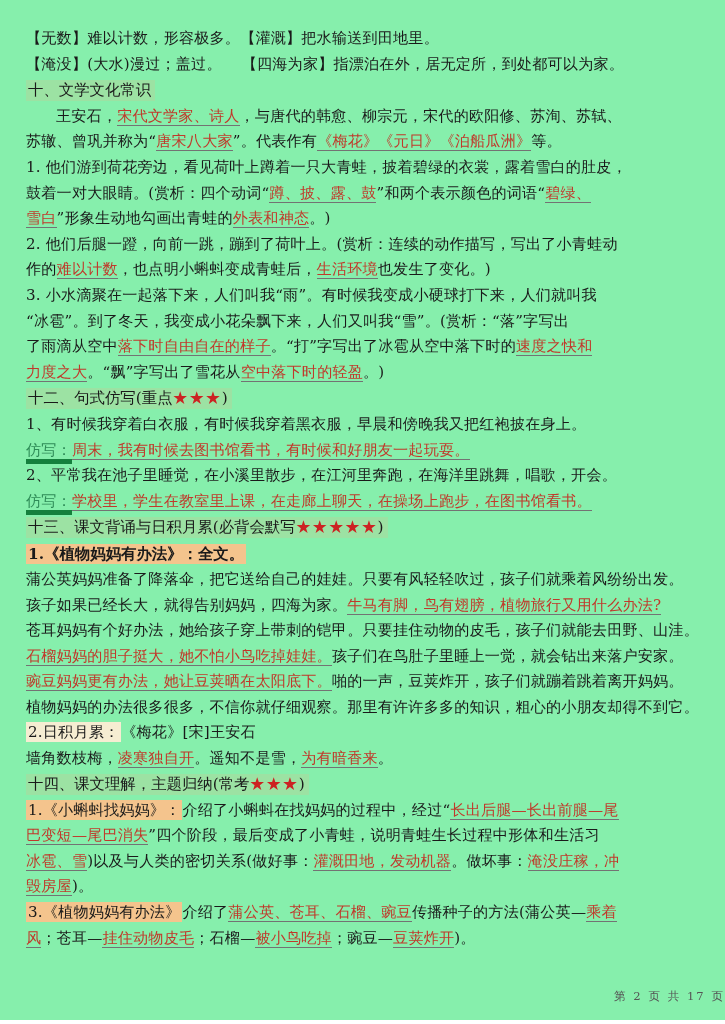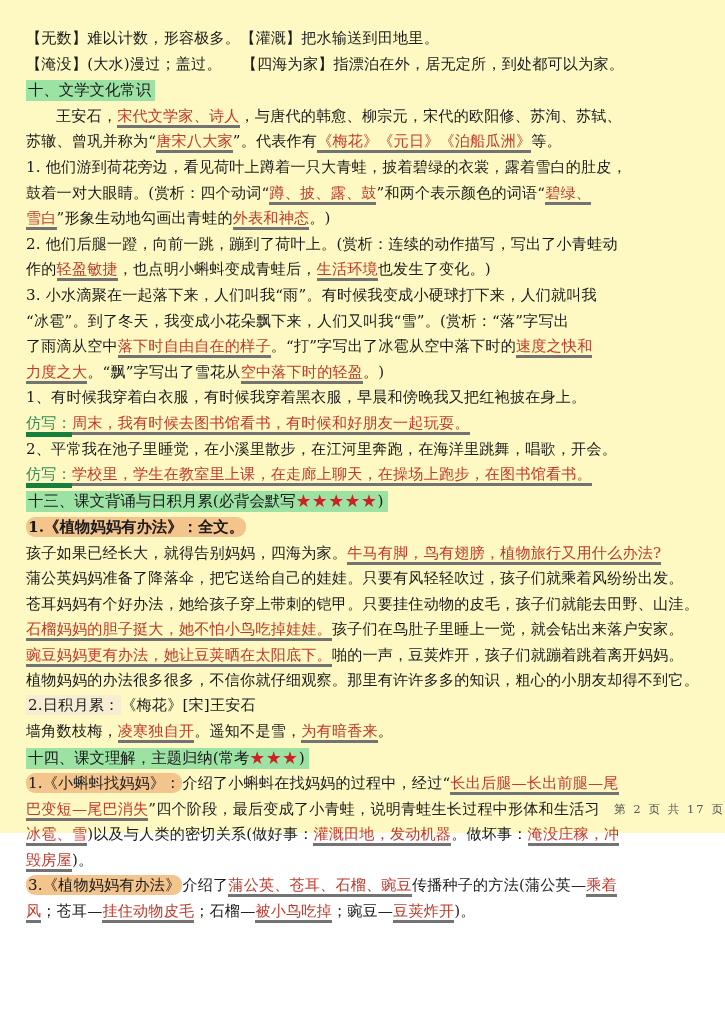--- a/index.html
+++ b/index.html
@@ -11,24 +11,24 @@
     width: 725px;
     height: 1024px;
     font-family: "DejaVu Serif", "Liberation Serif", serif;
     color: #1a1a1a;
     position: relative;
     overflow: hidden;
   }
 
   .page {
     width: 725px;
-    height: 833px;
+    height: 1020px;
     box-sizing: border-box;
     padding: 26px 22px 0 26px;
-    background: #fef9c3;
+    background: #86efac;
     position: relative;
   }
 
   
   .line {
     font-size: 15.1px;
     line-height: 25.6px;
     letter-spacing: 0.2px;
     white-space: nowrap;
     margin: 0;
@@ -46,30 +46,30 @@
   .sec-head > .hl {
     background: #9ce2a3;
     padding: 1px 4px 2px 2px;
     font-weight: 400;
   }
   .star { color: #cc2222; letter-spacing: 1px; }
 
   
   .red {
     color: #c0392b;
-    border-bottom: 3px solid #737373;
+    border-bottom: 1px solid #737373;
     padding-bottom: 0px;
   }
   .green {
     color: #2e8b57;
     border-bottom: 5px solid #15803d;
   }
 
   
-  .hl-orange { background: #f4c48d; padding: 1px 2px; border-radius: 9px; }
+  .hl-orange { background: #f4c48d; padding: 1px 2px; }
   .hl-cream  { background: #f6edd2; padding: 1px 2px; }
 
   
   .footer {
     position: absolute;
     left: 0;
     right: 0;
     bottom: 16px;
     text-align: right;
     font-size: 11.6px;
@@ -91,39 +91,40 @@
   <p class="sec-head"><span class="hl">十、文学文化常识</span></p>
   <p class="line indent"><span>王安石，</span><span class="red">宋代文学家、诗人</span><span>，与唐代的韩愈、柳宗元，宋代的欧阳修、苏洵、苏轼、</span></p>
   <p class="line"><span>苏辙、曾巩并称为“</span><span class="red">唐宋八大家</span><span>”。代表作有</span><span class="red">《梅花》《元日》《泊船瓜洲》</span><span>等。</span></p>
 
 
   <p class="line"><span>1. 他们游到荷花旁边，看见荷叶上蹲着一只大青蛙，披着碧绿的衣裳，露着雪白的肚皮，</span></p>
   <p class="line"><span>鼓着一对大眼睛。(赏析：四个动词“</span><span class="red">蹲、披、露、鼓</span><span>”和两个表示颜色的词语“</span><span class="red">碧绿、</span></p>
   <p class="line"><span class="red">雪白</span><span>”形象生动地勾画出青蛙的</span><span class="red">外表和神态</span><span>。)</span></p>
 
   <p class="line"><span>2. 他们后腿一蹬，向前一跳，蹦到了荷叶上。(赏析：连续的动作描写，写出了小青蛙动</span></p>
-  <p class="line"><span>作的</span><span class="red">轻盈敏捷</span><span>，也点明小蝌蚪变成青蛙后，</span><span class="red">生活环境</span><span>也发生了变化。)</span></p>
+  <p class="line"><span>作的</span><span class="red">难以计数</span><span>，也点明小蝌蚪变成青蛙后，</span><span class="red">生活环境</span><span>也发生了变化。)</span></p>
 
   <p class="line"><span>3. 小水滴聚在一起落下来，人们叫我“雨”。有时候我变成小硬球打下来，人们就叫我</span></p>
   <p class="line"><span>“冰雹”。到了冬天，我变成小花朵飘下来，人们又叫我“雪”。(赏析：“落”字写出</span></p>
   <p class="line"><span>了雨滴从空中</span><span class="red">落下时自由自在的样子</span><span>。“打”字写出了冰雹从空中落下时的</span><span class="red">速度之快和</span></p>
   <p class="line"><span class="red">力度之大</span><span>。“飘”字写出了雪花从</span><span class="red">空中落下时的轻盈</span><span>。)</span></p>
 
+  <p class="sec-head"><span class="hl"><span>十二、句式仿写</span><span>(重点</span><span class="star">★★★</span><span>)</span></span></p>
 
   <p class="line"><span>1、有时候我穿着白衣服，有时候我穿着黑衣服，早晨和傍晚我又把红袍披在身上。</span></p>
   <p class="line"><span class="green">仿写：</span><span class="red">周末，我有时候去图书馆看书，有时候和好朋友一起玩耍。</span></p>
   <p class="line"><span>2、平常我在池子里睡觉，在小溪里散步，在江河里奔跑，在海洋里跳舞，唱歌，开会。</span></p>
   <p class="line"><span class="green">仿写：</span><span class="red">学校里，学生在教室里上课，在走廊上聊天，在操场上跑步，在图书馆看书。</span></p>
 
   <p class="sec-head"><span class="hl"><span>十三、课文背诵与日积月累</span><span>(必背会默写</span><span class="star">★★★★★</span><span>)</span></span></p>
 
   <p class="sec-head"><span class="hl-orange">1.《植物妈妈有办法》：全文。</span></p>
 
+  <p class="line tight"><span>蒲公英妈妈准备了降落伞，把它送给自己的娃娃。只要有风轻轻吹过，孩子们就乘着风纷纷出发。</span></p>
   <p class="line tight"><span>孩子如果已经长大，就得告别妈妈，四海为家。</span><span class="red">牛马有脚，鸟有翅膀，植物旅行又用什么办法?</span></p>
-  <p class="line tight"><span>蒲公英妈妈准备了降落伞，把它送给自己的娃娃。只要有风轻轻吹过，孩子们就乘着风纷纷出发。</span></p>
   <p class="line tight"><span>苍耳妈妈有个好办法，她给孩子穿上带刺的铠甲。只要挂住动物的皮毛，孩子们就能去田野、山洼。</span></p>
   <p class="line tight"><span class="red">石榴妈妈的胆子挺大，她不怕小鸟吃掉娃娃。</span><span>孩子们在鸟肚子里睡上一觉，就会钻出来落户安家。</span></p>
   <p class="line tight"><span class="red">豌豆妈妈更有办法，她让豆荚晒在太阳底下。</span><span>啪的一声，豆荚炸开，孩子们就蹦着跳着离开妈妈。</span></p>
   <p class="line tight"><span>植物妈妈的办法很多很多，不信你就仔细观察。那里有许许多多的知识，粗心的小朋友却得不到它。</span></p>
 
   <p class="line"><span class="hl-cream">2.日积月累：</span><span>《梅花》[宋]王安石</span></p>
   <p class="line"><span>墙角数枝梅，</span><span class="red">凌寒独自开</span><span>。遥知不是雪，</span><span class="red">为有暗香来</span><span>。</span></p>
 
   <p class="sec-head"><span class="hl"><span>十四、课文理解，主题归纳</span><span>(常考</span><span class="star">★★★</span><span>)</span></span></p>
 

